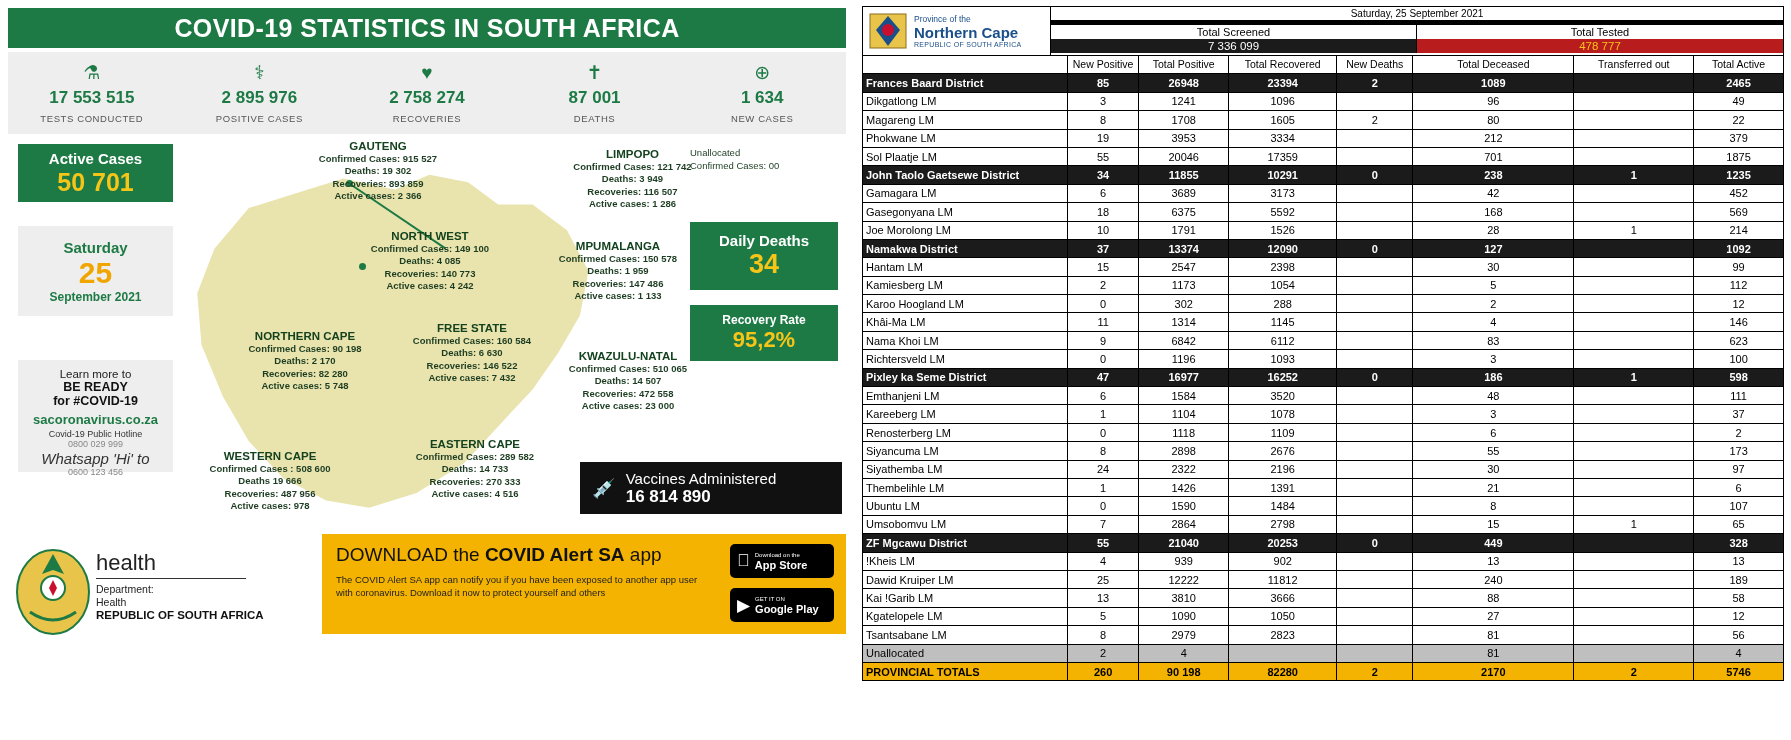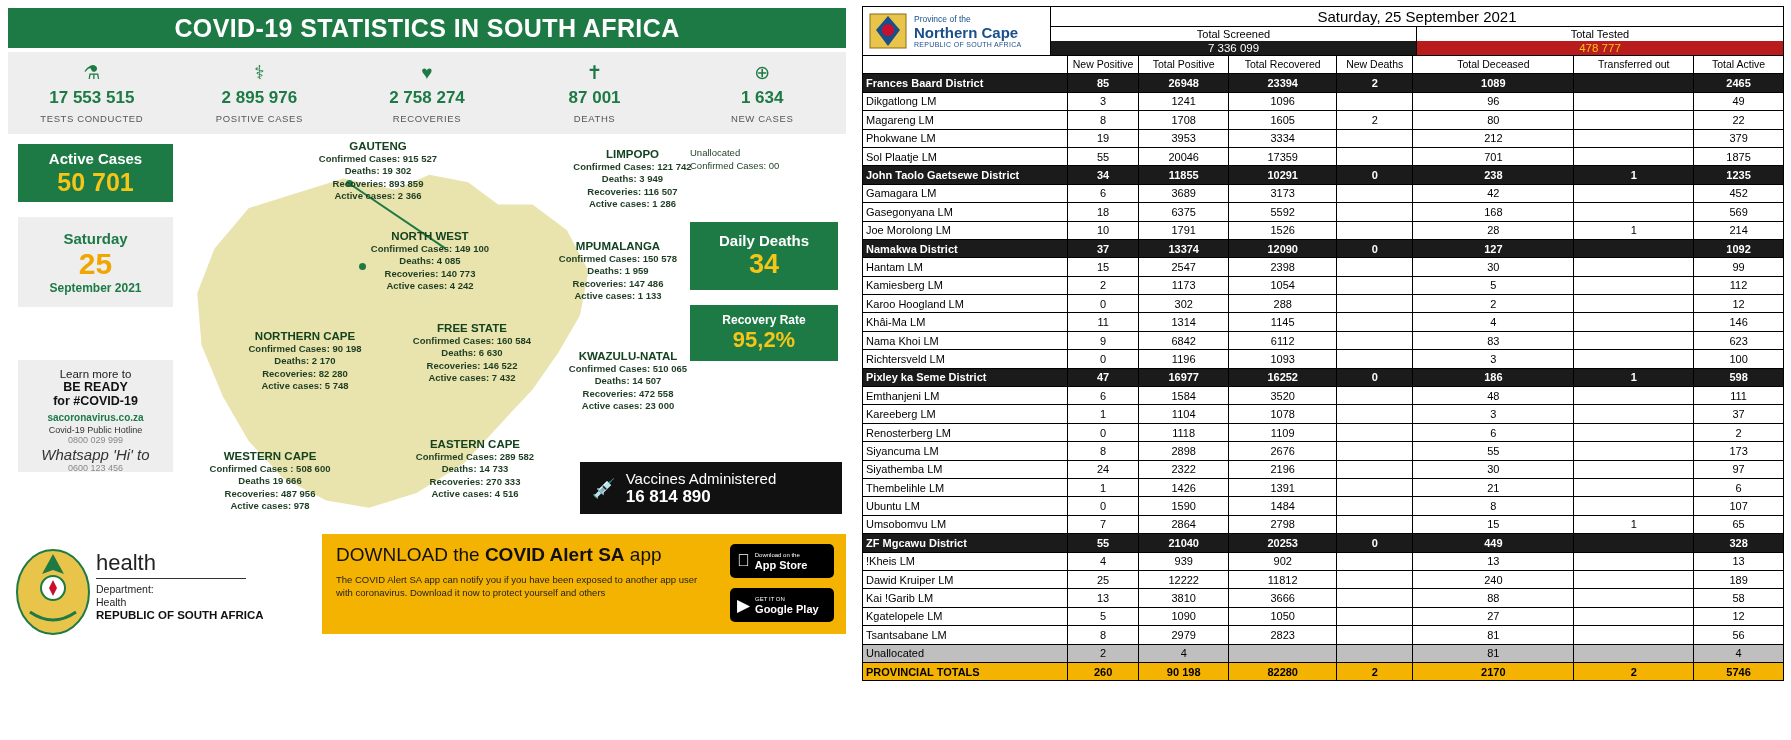--- a/index.html
+++ b/index.html
@@ -33,36 +33,36 @@
 
   .active-box {
     position:absolute; left:18px; top:144px; width:155px; height:58px;
     background:#1d7a45; color:#ffffff; text-align:center;
     display:flex; flex-direction:column; justify-content:center;
   }
   .active-box .t { font-size:15px; font-weight:bold; }
   .active-box .n { font-size:25px; font-weight:bold; color:#f5c518; margin-top:1px; }
 
   .date-box {
-    position:absolute; left:18px; top:217px; width:155px; height:90px;
+    position:absolute; left:18px; top:226px; width:155px; height:90px;
     background:#eeeeee; text-align:center; color:#1d7a45;
     display:flex; flex-direction:column; justify-content:center;
   }
   .date-box .d1 { font-size:15px; font-weight:bold; }
   .date-box .d2 { font-size:30px; font-weight:bold; color:#f0a500; line-height:34px; }
   .date-box .d3 { font-size:12px; font-weight:bold; }
 
   .learn-box {
     position:absolute; left:18px; top:360px; width:155px; height:112px;
     background:#eeeeee; text-align:center; padding-top:8px;
   }
   .learn-box .l1 { font-size:11.5px; color:#222; }
   .learn-box .l2 { font-size:12.5px; font-weight:bold; color:#111; }
   .learn-box .l3 { font-size:12.5px; font-weight:bold; color:#111; }
-  .learn-box .l4 { font-size:10px; color:#1d7a45; font-weight:bold; margin-top:4px; }
+  .learn-box .l4 { font-size:13px; color:#1d7a45; font-weight:bold; margin-top:4px; }
   .learn-box .l5 { font-size:9px; color:#333; margin-top:2px; }
   .learn-box .l6 { font-size:9px; color:#888; }
   .learn-box .l7 { font-size:15px; color:#333; margin-top:1px;font-style:italic; }
   .learn-box .l8 { font-size:9px; color:#888; }
 
   .map-area { position:absolute; left:150px; top:140px; width:520px; height:400px; }
   .map-shape {
     position:absolute; left:30px; top:20px; width:430px; height:370px;
     background:#e9e4ae;
     clip-path: polygon(8% 24%, 16% 13%, 27% 9%, 38% 5%, 50% 8%, 58% 4%, 67% 6%, 74% 12%,
@@ -130,21 +130,21 @@
 
   .rhead { display:flex; border:1px solid #000; border-bottom:none; }
   .crest-cell { width:188px; border-right:1px solid #000; display:flex; align-items:center; padding:3px 4px; }
   .crest { width:42px; height:42px; }
   .crest-txt { margin-left:5px; }
   .crest-txt .c1 { font-size:8.5px; color:#1a4f8a; }
   .crest-txt .c2 { font-size:15px; font-weight:bold; color:#1a4f8a; line-height:17px; }
   .crest-txt .c3 { font-size:7px; color:#1a4f8a; letter-spacing:.3px; }
 
   .hright { flex:1; }
-  .hdate { text-align:center; font-size:15px; border-bottom:1px solid #000000; padding:1px 0; }
+  .hdate { text-align:center; font-size:10px; border-bottom:5px solid #000000; padding:1px 0; }
   .hgroups { display:flex; }
   .hg { border-right:1px solid #000; text-align:center; font-size:11px; }
   .hg:last-child { border-right:none; }
   .hg .lbl { padding:1px 0; }
   .hg .num { background:#1b1b1b; color:#fff; font-size:11.5px; padding:1px 0; }
   .hg .num.y { background:#b91c1c; color:#f5c518; }
 
   table.main { border-collapse:collapse; width:922px; font-size:11px; }
   table.main th, table.main td { border:1px solid #000; padding:0 3px; height:18.4px; }
   table.main thead th { font-weight:normal; text-align:center; line-height:11px; font-size:10.5px; }

